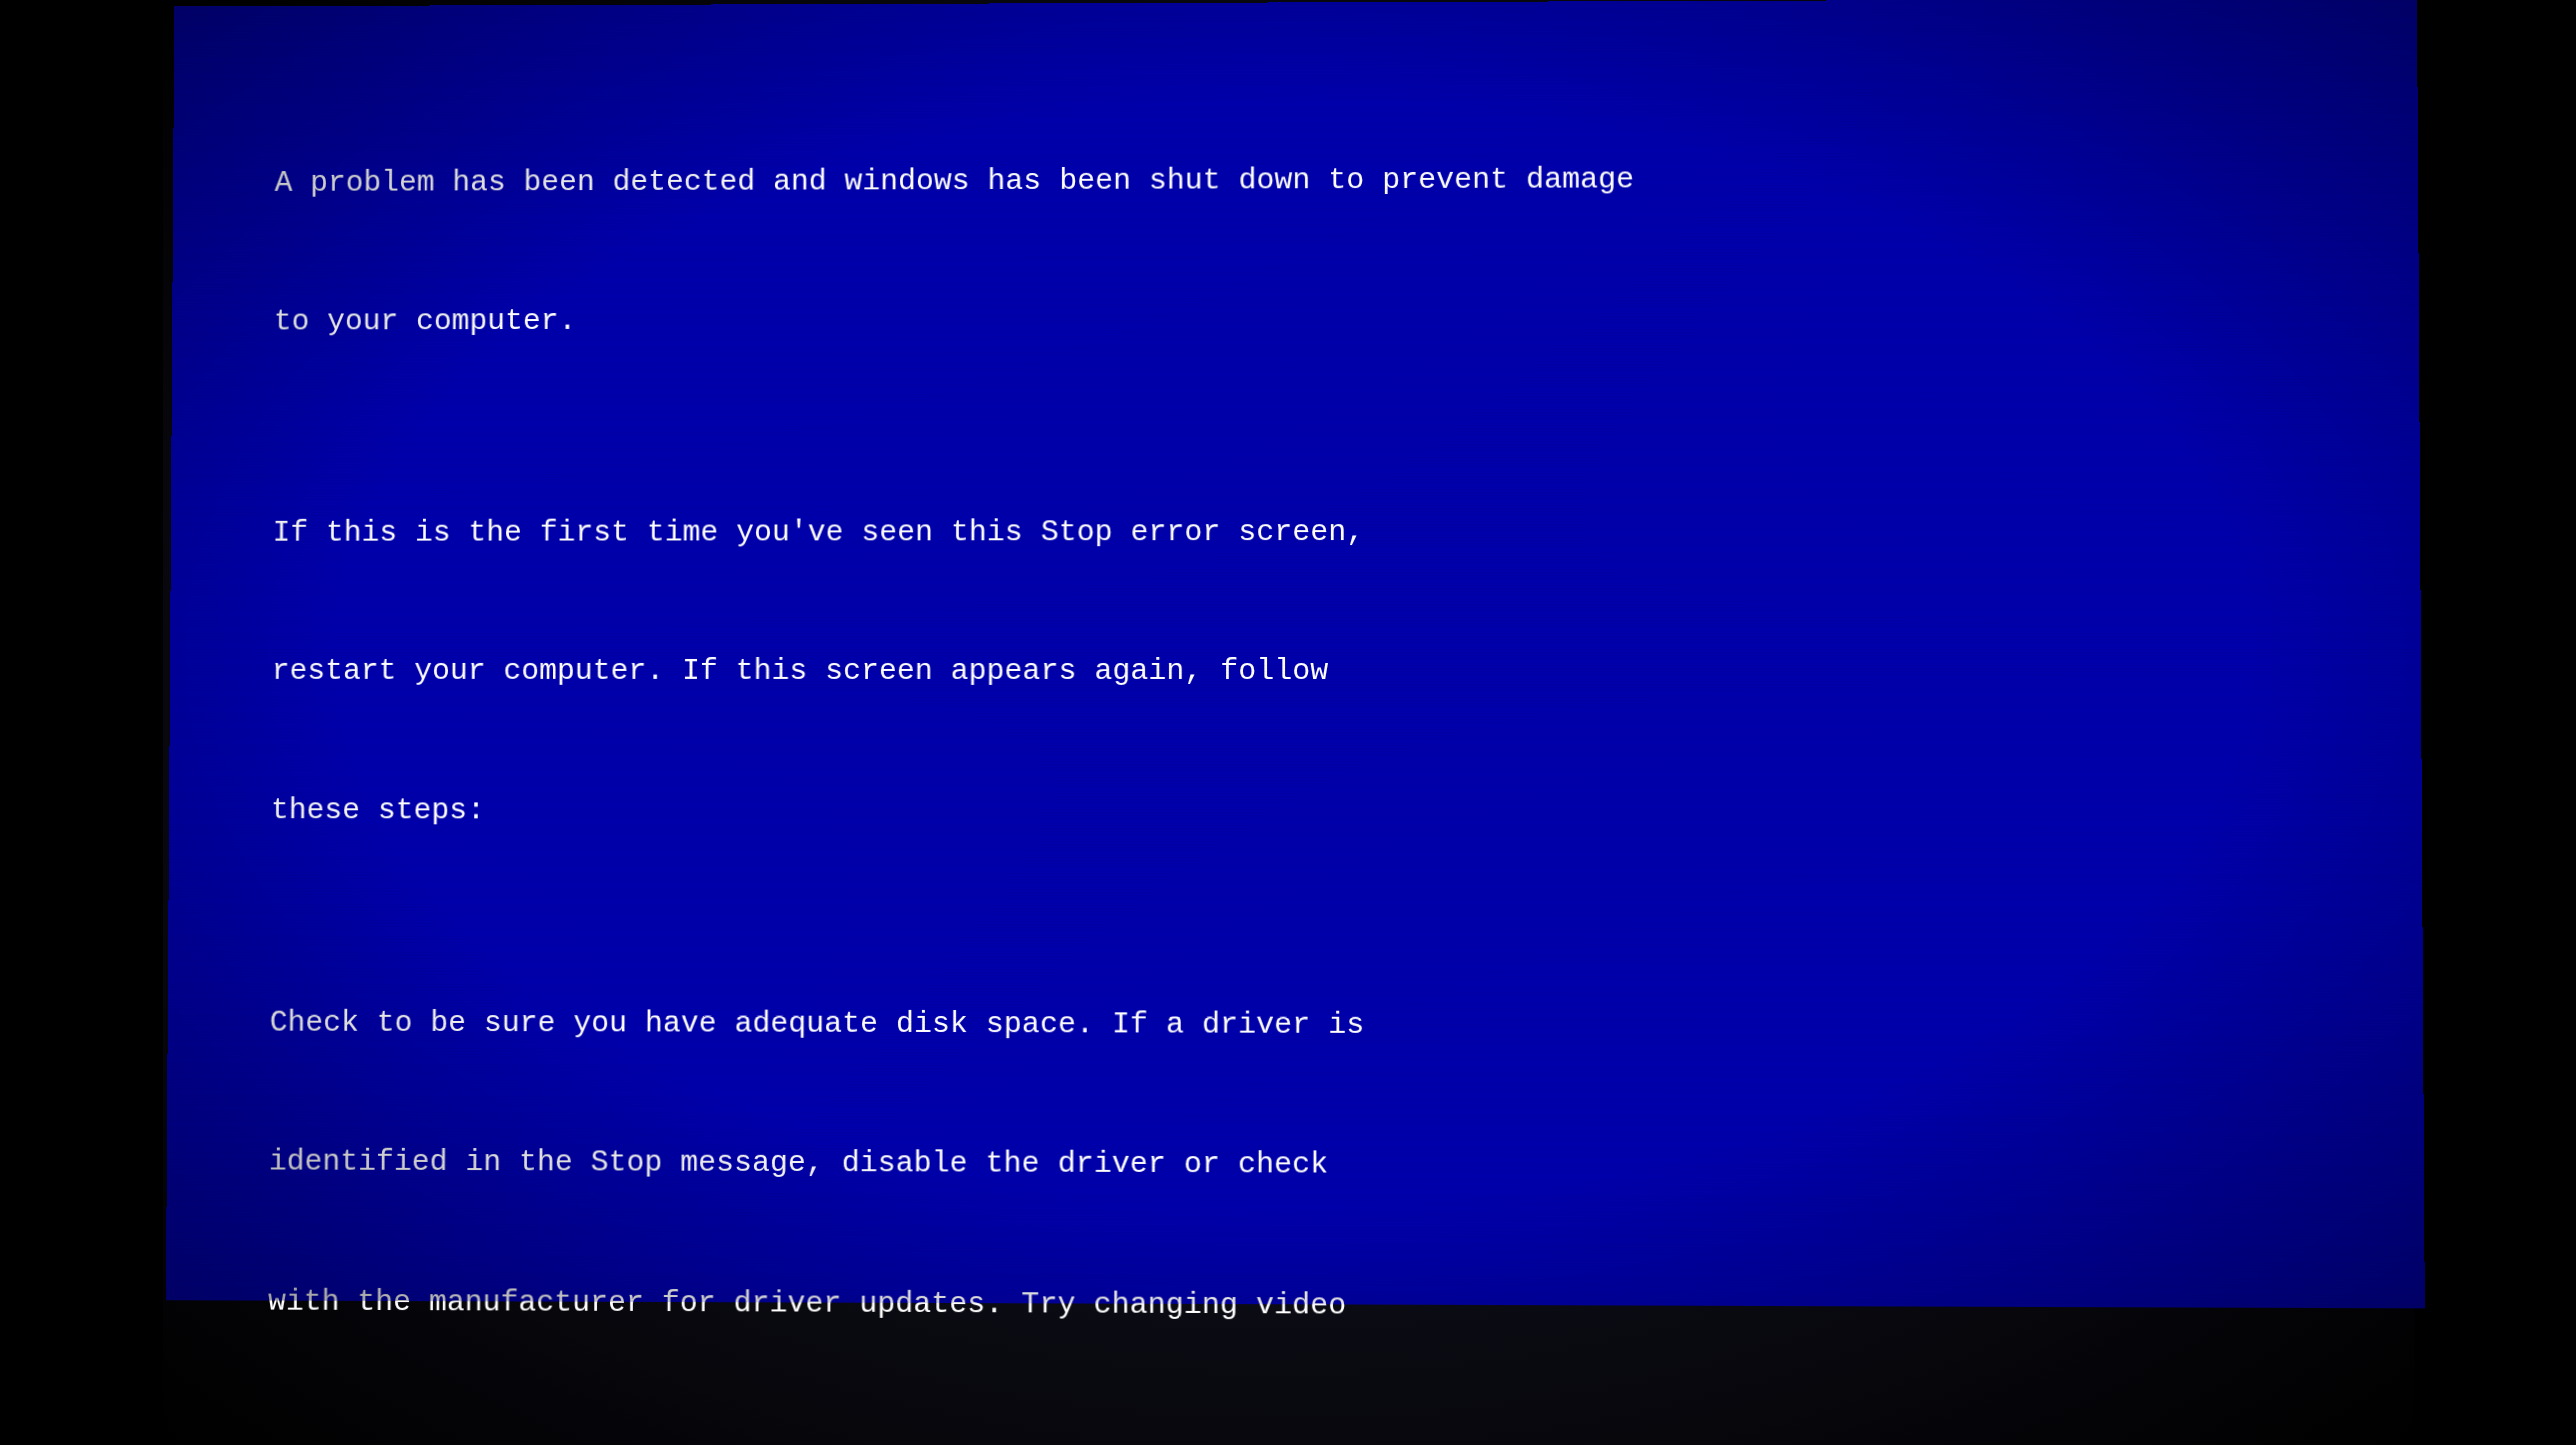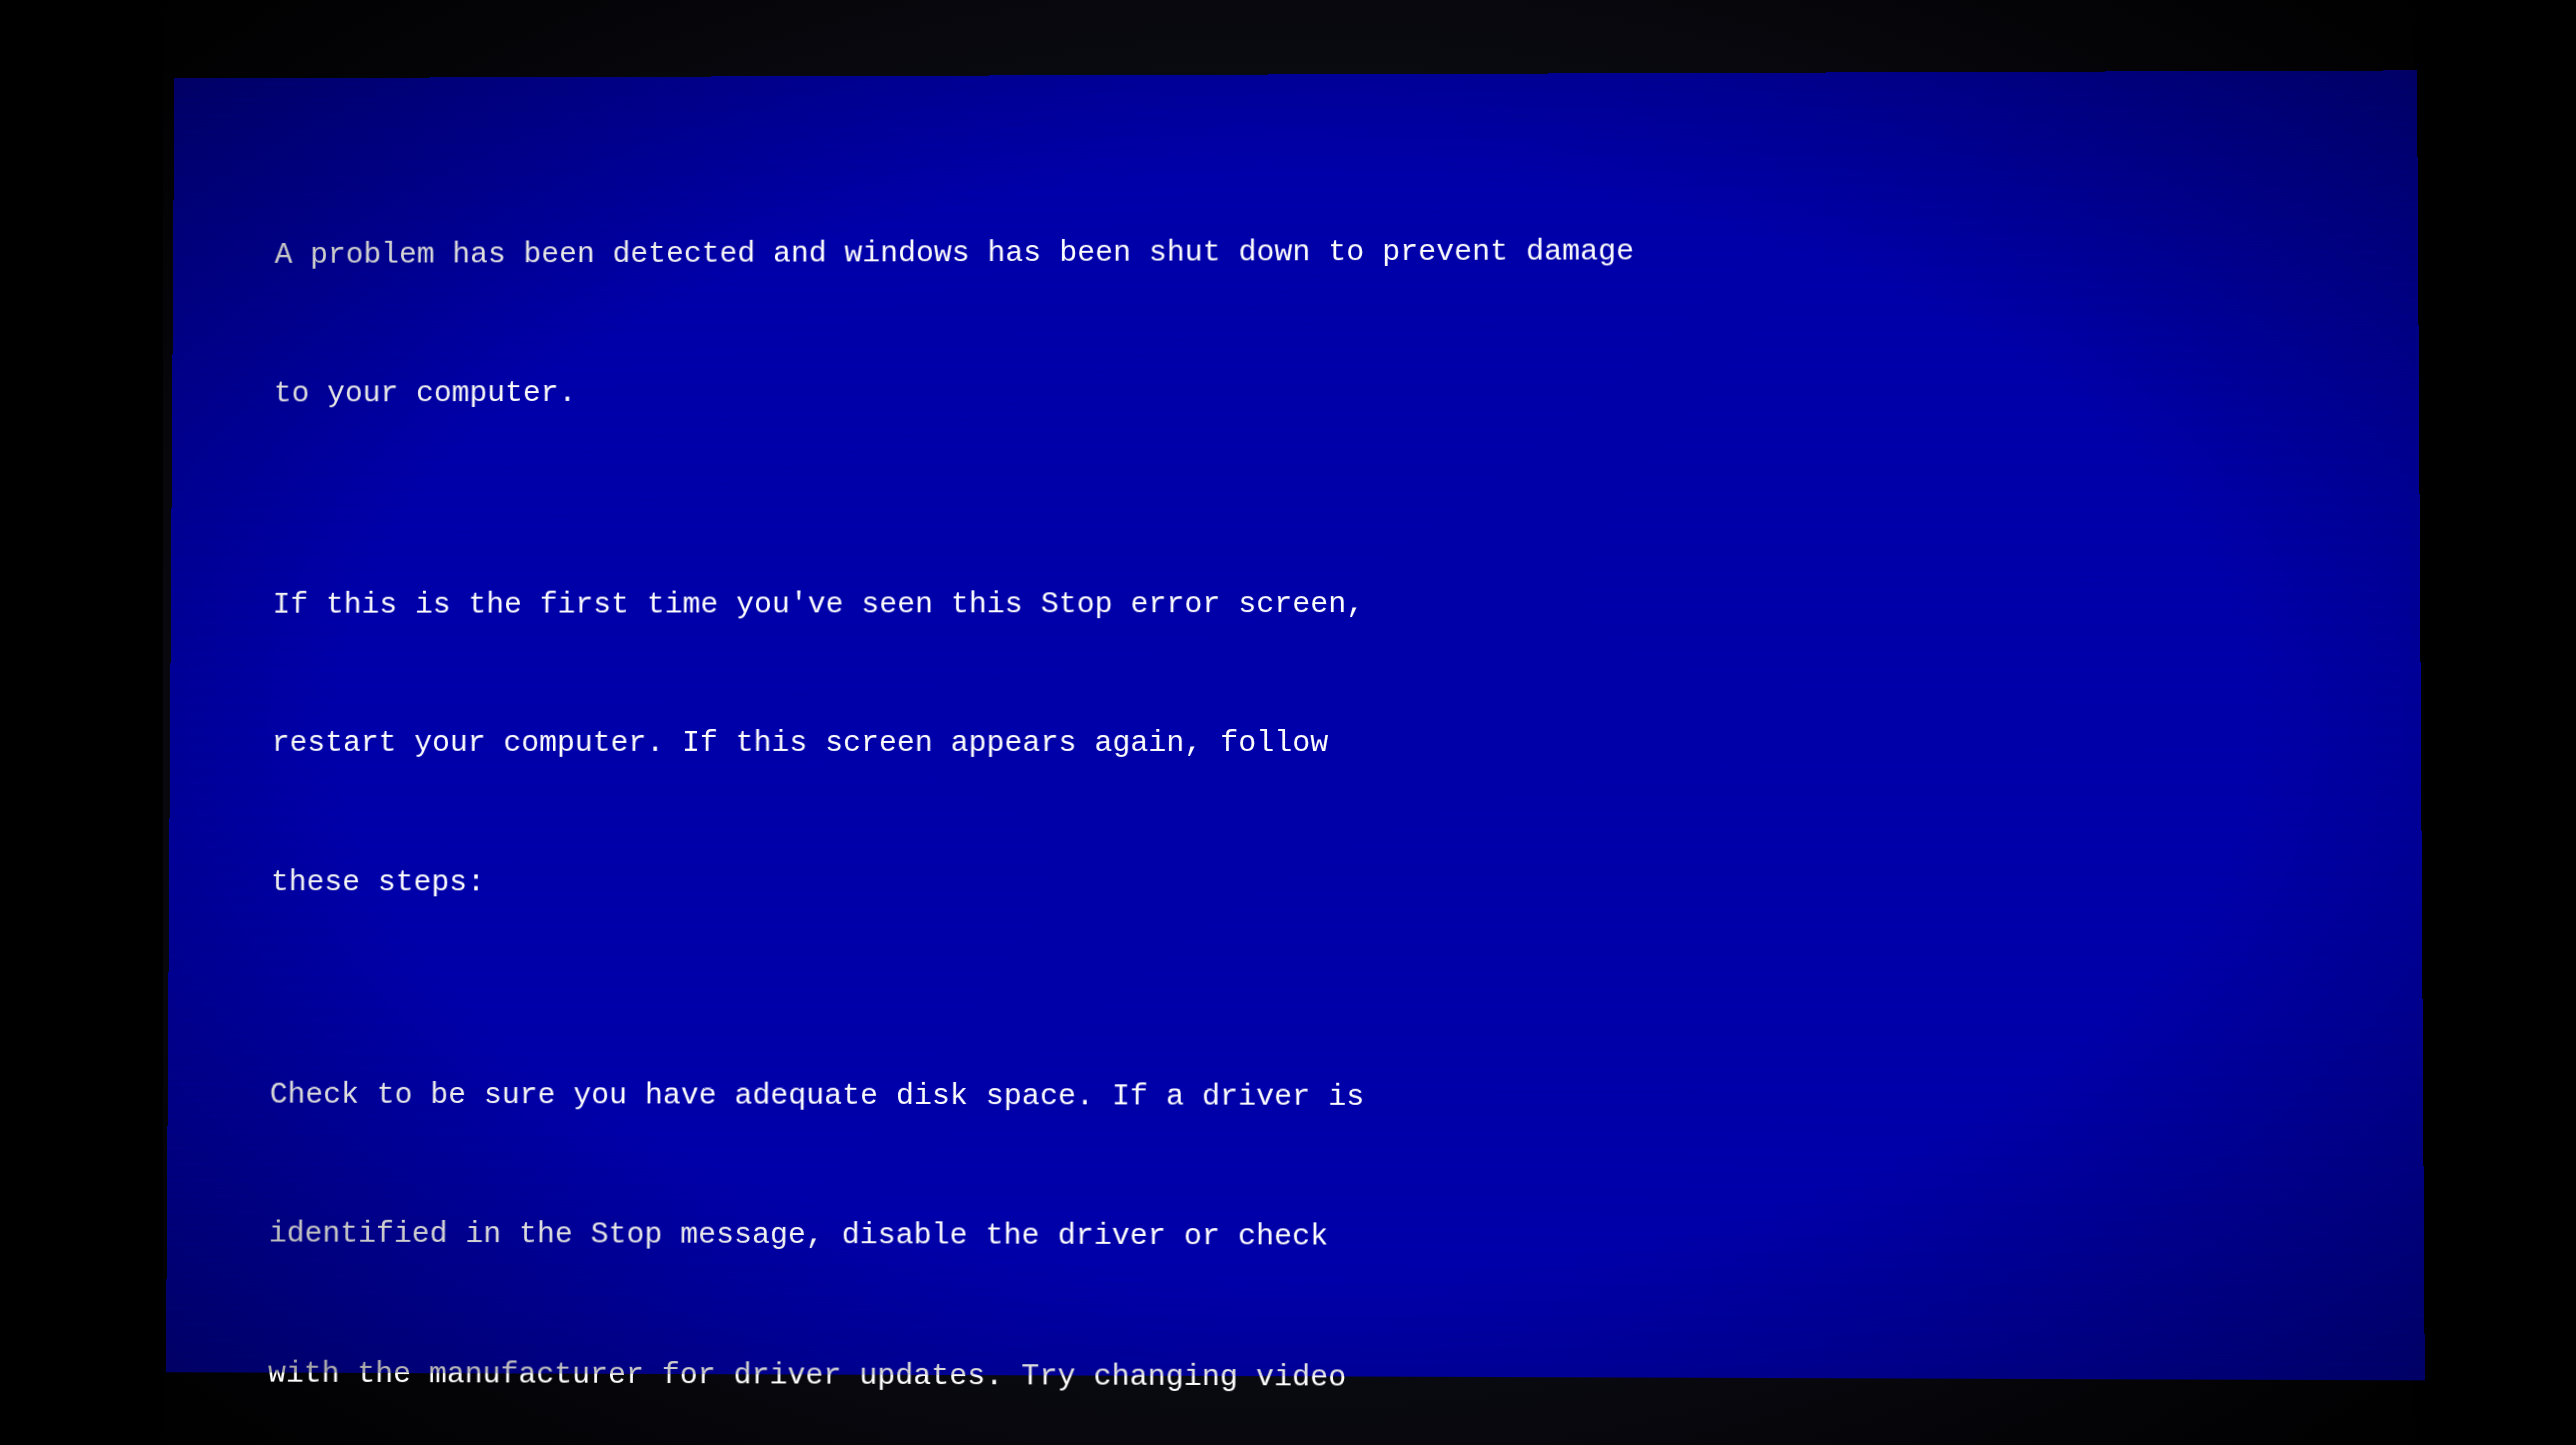--- a/index.html
+++ b/index.html
@@ -16,21 +16,21 @@
       align-items: center;
       justify-content: center;
       overflow: hidden;
     }
 
     .monitor-bezel {
       width: 2251px;
       height: 1446px;
       background: radial-gradient(ellipse at center, #1a1a2e 0%, #000 100%);
       display: flex;
-      align-items: center;
+      align-items: flex-start;
       justify-content: center;
       position: relative;
     }
 
     .screen {
       width: 2336px;
       height: 1302px;
       background: #0000AA;
       position: relative;
       display: flex;

